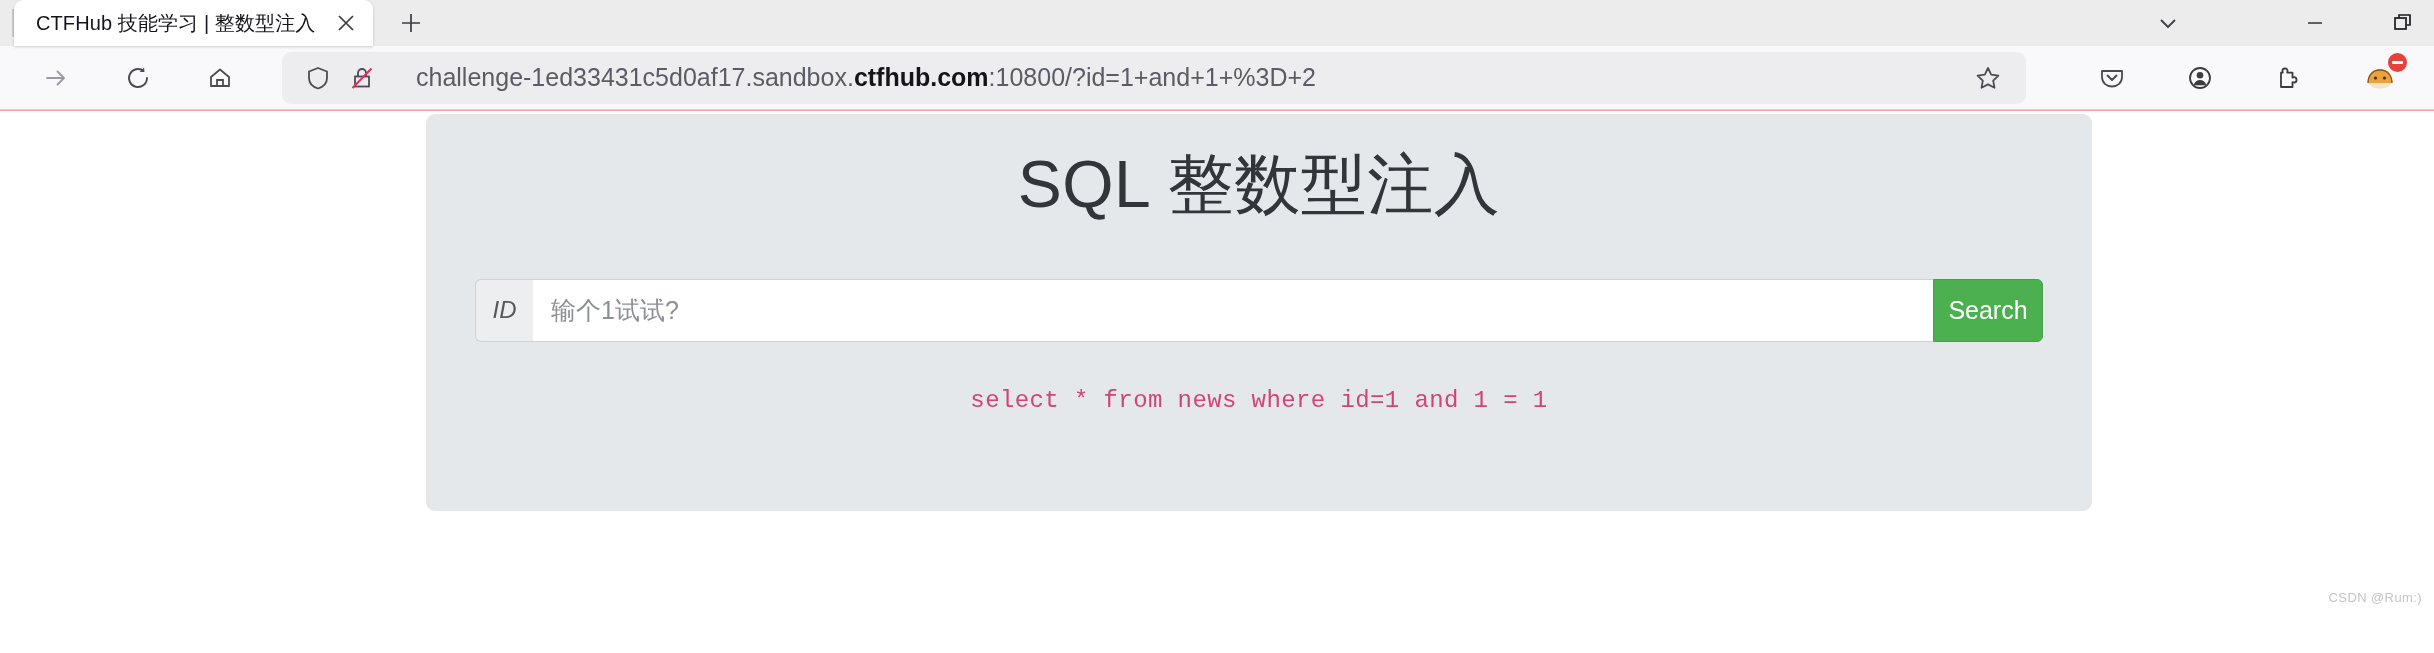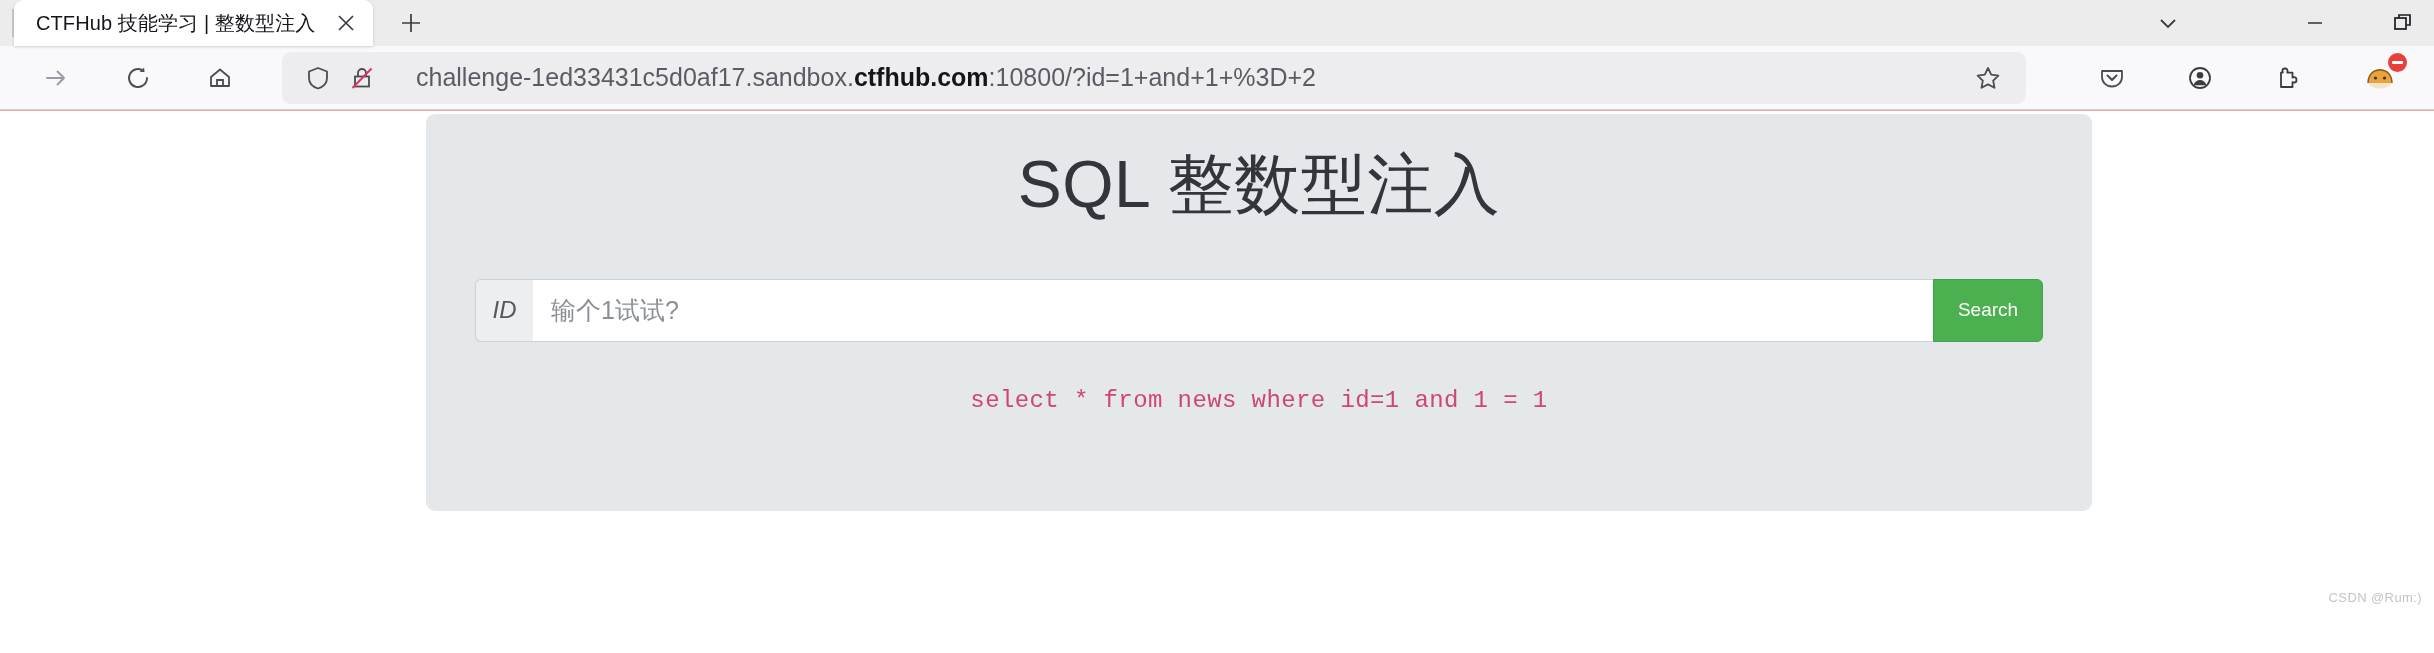--- a/index.html
+++ b/index.html
@@ -268,21 +268,21 @@
     font-family: "Liberation Sans", "DejaVu Sans", sans-serif;
   }
   .ig-input::placeholder { color: #8b9096; opacity: 1; }
 
   .ig-btn {
     width: 110px;
     background: #4caf50;
     border: 1px solid #45a049;
     border-radius: 0 6px 6px 0;
     color: #ffffff;
-    font-size: 19px;
+    font-size: 25px;
     display: flex;
     align-items: center;
     justify-content: center;
     font-family: "Liberation Sans", "DejaVu Sans", sans-serif;
     cursor: pointer;
   }
 
   .sql-line {
     text-align: center;
     margin-top: 45px;

